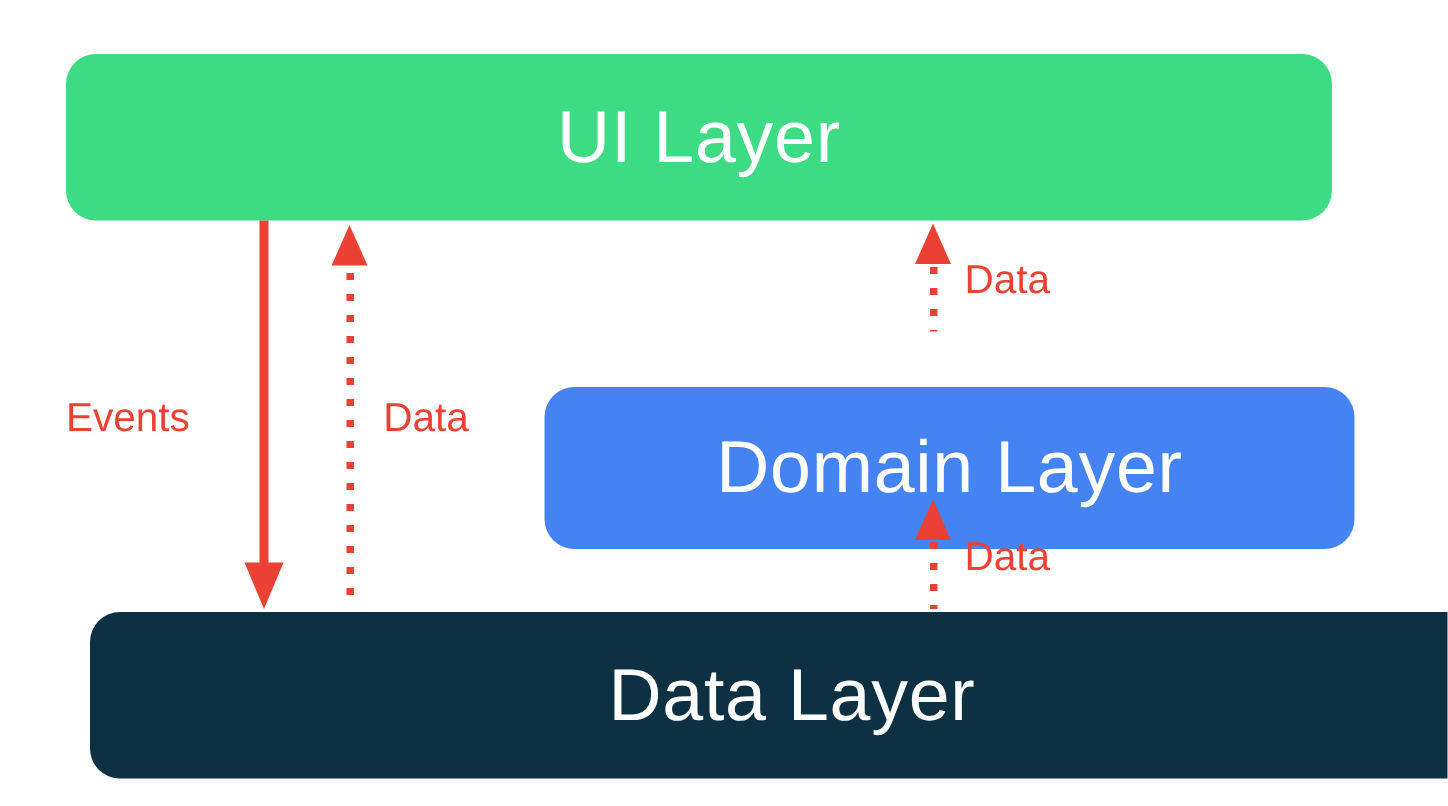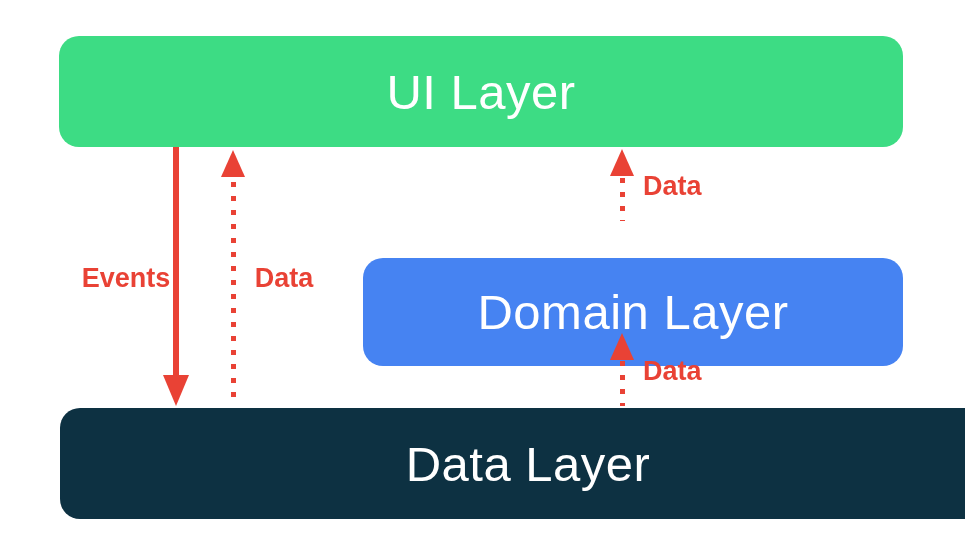--- a/index.html
+++ b/index.html
@@ -25,21 +25,21 @@
     position: absolute;
     border-radius: 20px;
     display: flex;
     align-items: center;
     justify-content: center;
     color: var(--white);
     font-size: 49px;
     font-weight: 400;
     letter-spacing: 0.5px;
   }
-  .box-ui     { left: 59px;  top: 36px;  width: 844px; height: 111px; background: var(--green); }
+  .box-ui     { left: 44px;  top: 36px;  width: 844px; height: 111px; background: var(--green); }
   .box-domain { left: 363px; top: 222px; width: 540px; height: 108px; background: var(--blue); margin-top: 36px; }
   .box-data   { left: 60px;  top: 408px; width: 936px; height: 111px; background: var(--navy); }
 
   .arrow-line-solid {
     position: absolute;
     left: 173px; top: 147px;
     width: 6px; height: 229px;
     background: var(--red);
   }
   .arrowhead-down {
@@ -67,24 +67,24 @@
     border-bottom: 27px solid var(--red);
   }
   .head-up-left        { left: 221px; top: 150px; }
   .head-up-upper-right { left: 610px; top: 149px; }
   .head-up-lower-right { left: 610px; top: 333px; }
 
   .arrow-label {
     position: absolute;
     color: var(--red);
     font-size: 27px;
-    font-weight: 700;
+    font-weight: 400;
     white-space: nowrap;
   }
-  .label-events         { left: 78px;  top: 263px; width: 96px; text-align: center; }
+  .label-events         { left: 44px;  top: 263px; width: 96px; }
   .label-data-left      { left: 252px; top: 263px; width: 64px; text-align: center; }
   .label-data-upper     { left: 643px; top: 171px; }
   .label-data-lower     { left: 643px; top: 356px; }
 </style>
 </head>
 <body>
 
 <div class="diagram">
 
   <div class="layer-box box-ui">

